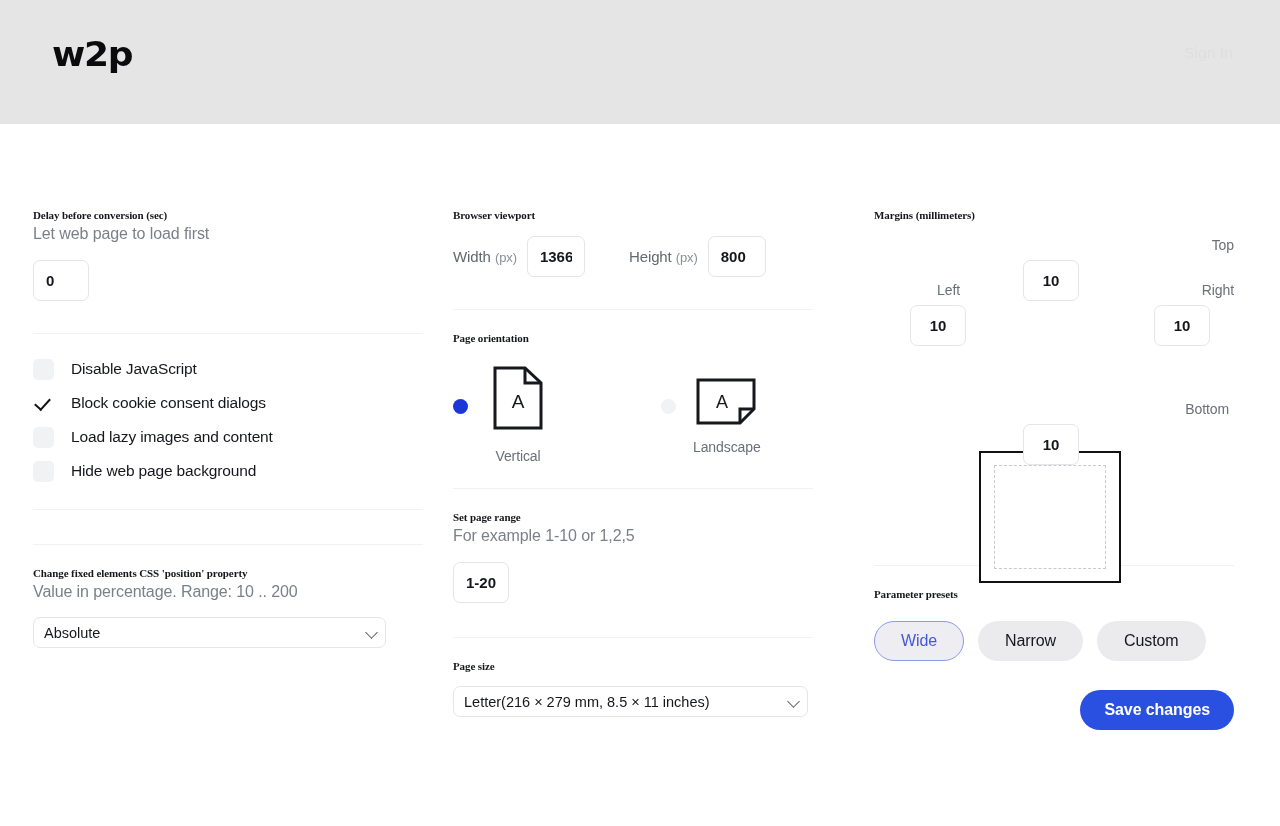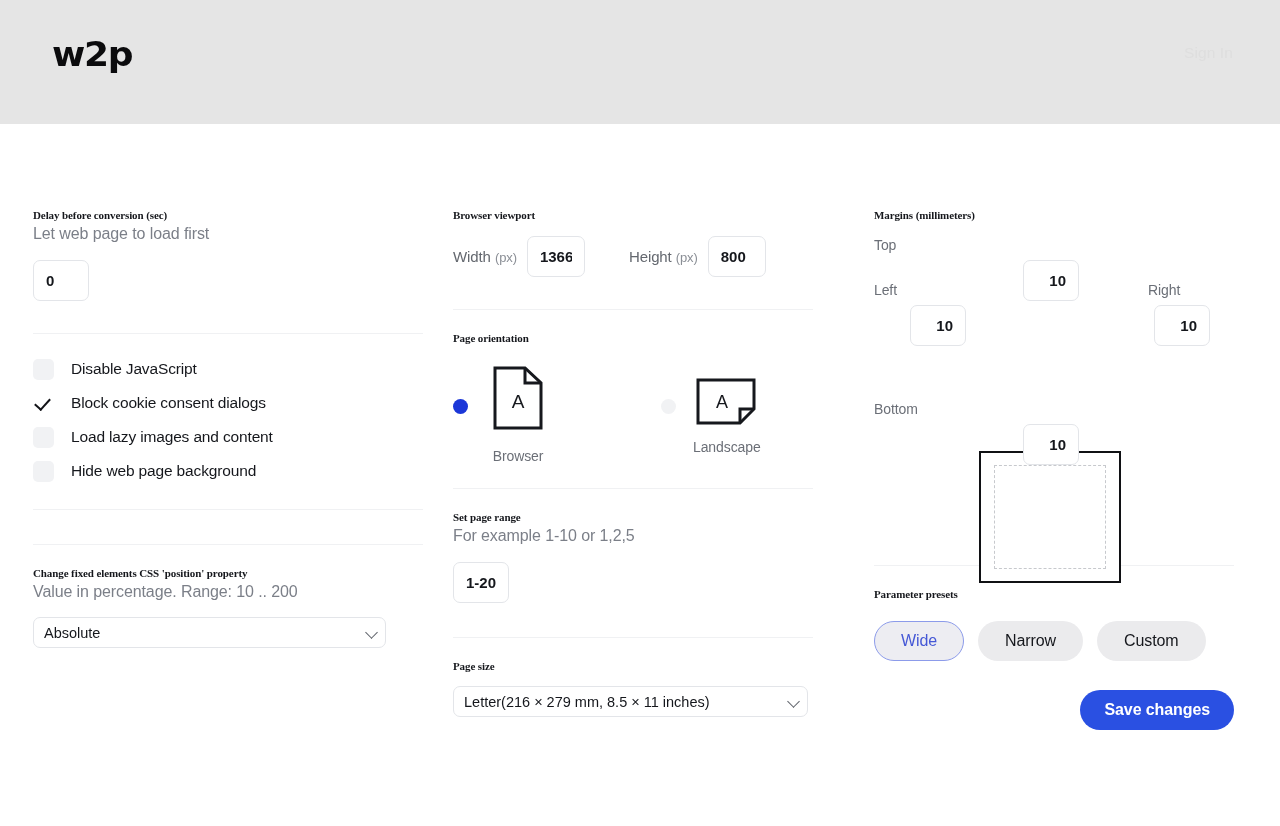--- a/index.html
+++ b/index.html
@@ -179,21 +179,21 @@
     margin-top: 14px;
     font-size: 14px;
     color: #6b6f77;
     text-align: center;
     letter-spacing: -.1px;
   }
 
   
   .mar-label {
     font-size: 14px; color: #6b6f77;
-    text-align: left;
+    text-align: right;
     letter-spacing: -.1px;
   }
   .mar-grid { position: relative; height: 330px; margin-top: 16px; }
   .mar-top-lab  { position: absolute; left: 0; right: 0; top: 0; }
   .mar-top-in   { position: absolute; left: 149px; top: 23px; }
   .preview {
     position: absolute; left: 105px; top: 214px;
     width: 142px; height: 132px;
     border: 2.5px solid #101114;
     background: #fff;
@@ -202,21 +202,21 @@
     position: absolute; left: 13px; top: 12px; right: 13px; bottom: 12px;
     border: 1px dashed #c7c9cd;
   }
   .mar-left-lab  { position: absolute; left: 0;   top: 45px; width: 86px; }
   .mar-left-in   { position: absolute; left: 36px; top: 68px; }
   .mar-right-lab { position: absolute; right: 0;  top: 45px; width: 86px; }
   .mar-right-in  { position: absolute; right: 24px; top: 68px; }
   .mar-bot-lab   { position: absolute; left: 0; right: 5px; top: 164px; }
   .mar-bot-in    { position: absolute; left: 149px; top: 187px; }
 
-  .mar-grid .field { text-align: right; }
+  .mar-grid .field { text-align: center; }
 
   
   .presets { display: flex; gap: 14px; margin-top: 21px; }
   .preset {
     height: 40px;
     padding: 0 26px;
     border-radius: 20px;
     border: 1px solid transparent;
     background: #ebebed;
     font-family: "Liberation Sans", sans-serif;
@@ -332,21 +332,21 @@
         <div class="orient-opt">
           <span class="radio selected"></span>
           <div>
             <div class="orient-pic">
               <svg width="52" height="64" viewBox="0 0 52 64">
                 <path d="M3 2 H33 L49 17 V62 H3 Z" fill="#fff" stroke="#16181d" stroke-width="3" stroke-linejoin="miter"></path>
                 <path d="M33 2 V17 H49" fill="none" stroke="#16181d" stroke-width="3" stroke-linejoin="miter"></path>
                 <text x="26" y="42" font-family="Liberation Sans, sans-serif" font-size="19" fill="#16181d" text-anchor="middle">A</text>
               </svg>
             </div>
-            <div class="orient-cap">Browser</div>
+            <div class="orient-cap">Vertical</div>
           </div>
         </div>
 
         <div class="orient-opt" style="margin-left:110px;">
           <span class="radio"></span>
           <div>
             <div class="orient-pic" style="padding-top:12px;">
               <svg width="62" height="48" viewBox="0 0 62 48">
                 <path d="M3 2 H59 V31 L45 45 H3 Z" fill="#fff" stroke="#16181d" stroke-width="3" stroke-linejoin="miter"></path>
                 <path d="M59 31 H45 V45" fill="none" stroke="#16181d" stroke-width="3" stroke-linejoin="miter"></path>

